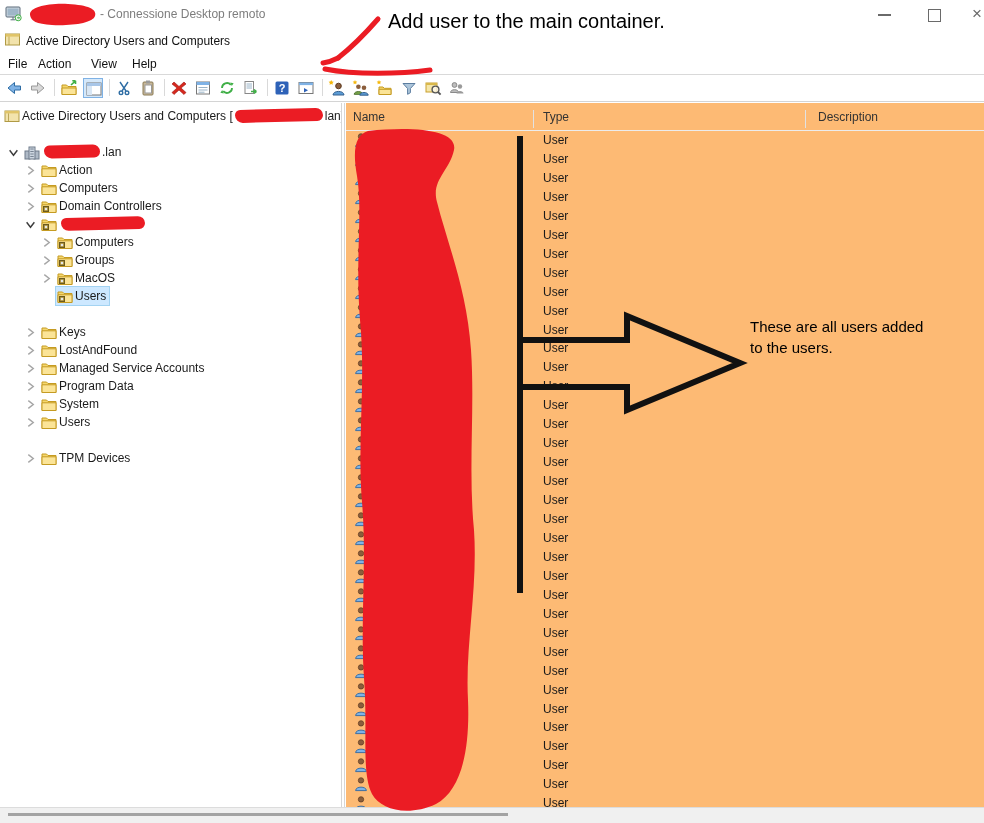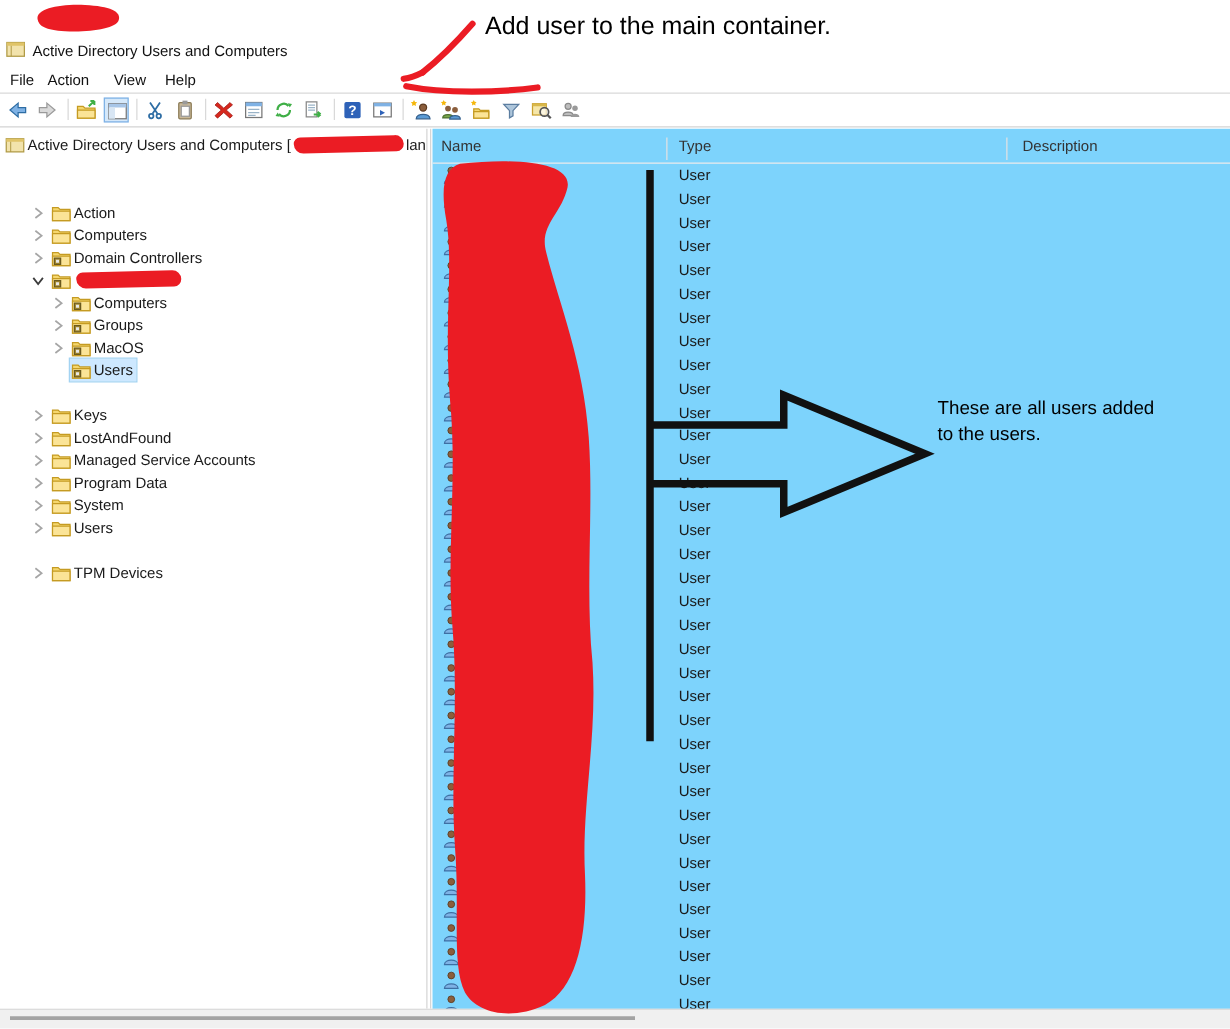--- a/index.html
+++ b/index.html
@@ -19,21 +19,21 @@
   .menu-item{top:3px;padding:0 2px;height:16px;line-height:16px;color:#111;}
   
   .toolbar{left:0;top:75px;width:984px;height:26px;border-bottom:1px solid #d4d4d4;}
   .tb-btn{top:3px;width:20px;height:20px;}
   .tb-btn svg{position:absolute;left:1px;top:1px;}
   .tb-btn.active{background:#d5e8fa;border:1px solid #7fb2e5;width:20px;height:20px;box-sizing:border-box;}
   .tb-sep{top:4px;width:1px;height:17px;background:#d9d9d9;}
   
   .tree-pane{left:0;top:103px;width:341px;height:704px;overflow:hidden;background:#fff;}
   .splitter{left:341px;top:103px;width:4px;height:704px;background:#fff;border-left:1px solid #d6d6d6;border-right:1px solid #d6d6d6;box-sizing:border-box;}
-  .list-pane{left:346px;top:103px;width:638px;height:706px;overflow:hidden;background:#7dd3fc;}
+  .list-pane{left:346px;top:103px;width:638px;height:706px;overflow:hidden;background:#fdba74;}
   .tree-row{left:0;width:341px;height:18px;}
   .chev{top:4px;width:11px;height:11px;}
   .node{display:inline-flex;align-items:center;position:absolute;top:0;height:18px;padding:0 3px 0 1px;}
   .node .nicon{width:16px;height:16px;margin-right:2px;flex:0 0 16px;}
   .node .nlabel{white-space:nowrap;line-height:18px;}
   .node.sel{background:#cde8ff;outline:1px solid #a3d3f2;}
   .redact-inline{display:inline-block;height:13px;background:#eb1c24;border-radius:8px 11px 9px 12px;
                  transform:rotate(-1.4deg);vertical-align:-2px;margin:0 2px;}
   
   .list-header{left:0;top:3px;width:638px;height:24px;border-bottom:1px solid #ececec;}
@@ -47,20 +47,33 @@
   .bottom-thumb{left:8px;top:5px;width:500px;height:3px;background:#a3a3a3;}
   
   .note{color:#000;font-size:20px;white-space:nowrap;}
   #overlay{left:0;top:0;width:984px;height:823px;pointer-events:none;}
 </style>
 </head>
 <body>
 
 <div id="screen">
 
+  <div class="abs rdp-title">
+    <svg class="abs" style="left:5px;top:5px" width="17" height="17" viewBox="0 0 17 17">
+      <rect x="1" y="2" width="14" height="10" rx="1" fill="#cfd8e0" stroke="#5a6b7a"></rect>
+      <rect x="2.5" y="3.5" width="11" height="7" fill="#9fb6c8"></rect>
+      <path d="M8 12 v2.5 M5.5 14.8 h5" stroke="#5a6b7a" fill="none"></path>
+      <circle cx="13.2" cy="12.8" r="3" fill="#eef6ee" stroke="#3faf46"></circle>
+      <path d="M12 12.8 h2.5 M14.5 12.8 l-1-.9 M14.5 12.8 l-1 .9" stroke="#3faf46" fill="none"></path>
+    </svg>
+    <span class="abs rdp-title-text">- Connessione Desktop remoto</span>
+    <div class="abs min-glyph"></div>
+    <div class="abs max-glyph"></div>
+    <div class="abs close-glyph">×</div>
+  </div>
 
   <svg class="abs" style="left:4px;top:31px" width="17" height="17" viewBox="0 0 17 17">
     <rect x="1.5" y="3" width="14" height="11" fill="#f2e3ac" stroke="#b09a45"></rect>
     <rect x="1.5" y="3" width="14" height="2.6" fill="#e0c468"></rect>
     <path d="M5 5.6 v8.4" stroke="#b09a45" opacity=".8"></path>
   </svg>
   <span class="abs app-title-text">Active Directory Users and Computers</span>
 
   <div class="abs menubar">
     <span class="abs menu-item" style="left:6px">File</span>
@@ -205,20 +218,34 @@
 
   <div class="abs tree-pane" id="tree">
       <div class="abs tree-row" style="top: 4px;">
         <span class="node" style="left: 3px;">
           <span class="nicon"><svg width="16" height="16" viewBox="0 0 16 16">
               <rect x="1" y="3" width="14" height="10.5" fill="#f2e3ac" stroke="#b09a45"></rect>
               <rect x="1" y="3" width="14" height="2.4" fill="#e0c468"></rect>
               <path d="M4.5 5.4 v8.1" stroke="#b09a45" opacity=".8"></path>
             </svg></span>
           <span class="nlabel">Active Directory Users and Computers [<span class="redact-inline" style="width: 88px; background: rgb(235, 28, 36);"></span>lan]</span>
+        </span>
+      </div>
+      <div class="abs tree-row" style="top: 40px;">
+        <span class="abs chev" style="left: 8px;"><svg width="11" height="11" viewBox="0 0 10 10">
+            <path d="M1.5 3 L5 7.5 L8.5 3" fill="none" stroke="#3c3c3c" stroke-width="1.3"></path>
+          </svg></span>
+        <span class="node" style="left: 23px;">
+          <span class="nicon"><svg width="16" height="16" viewBox="0 0 16 16">
+              <rect x="1" y="7" width="5" height="8" fill="#aeb9c6" stroke="#6e7b8a"></rect>
+              <rect x="10" y="7" width="5" height="8" fill="#aeb9c6" stroke="#6e7b8a"></rect>
+              <rect x="5" y="3" width="6" height="12" fill="#cdd6e0" stroke="#6e7b8a"></rect>
+              <path d="M6.3 5 h3.4 M6.3 7.5 h3.4 M6.3 10 h3.4 M6.3 12.5 h3.4" stroke="#6e7b8a" stroke-width=".9"></path>
+            </svg></span>
+          <span class="nlabel"><span class="redact-inline" style="width: 56px; background: rgb(235, 28, 36);"></span>.lan</span>
         </span>
       </div>
       <div class="abs tree-row" style="top: 58px;">
         <span class="abs chev" style="left: 25px;"><svg width="11" height="11" viewBox="0 0 10 10">
             <path d="M3 1.5 L7.5 5 L3 8.5" fill="none" stroke="#a6a6a6" stroke-width="1.3"></path>
           </svg></span>
         <span class="node" style="left: 40px;">
           <span class="nicon"><svg width="16" height="16" viewBox="0 0 16 16">
               <path d="M1 4 h4.5 l1.5 1.5 h8 v9 h-14 z" fill="#f5d76e" stroke="#c59b22"></path>
               <path d="M1 6.8 h14 v7.7 h-14 z" fill="#fbe497" stroke="#c59b22"></path>

